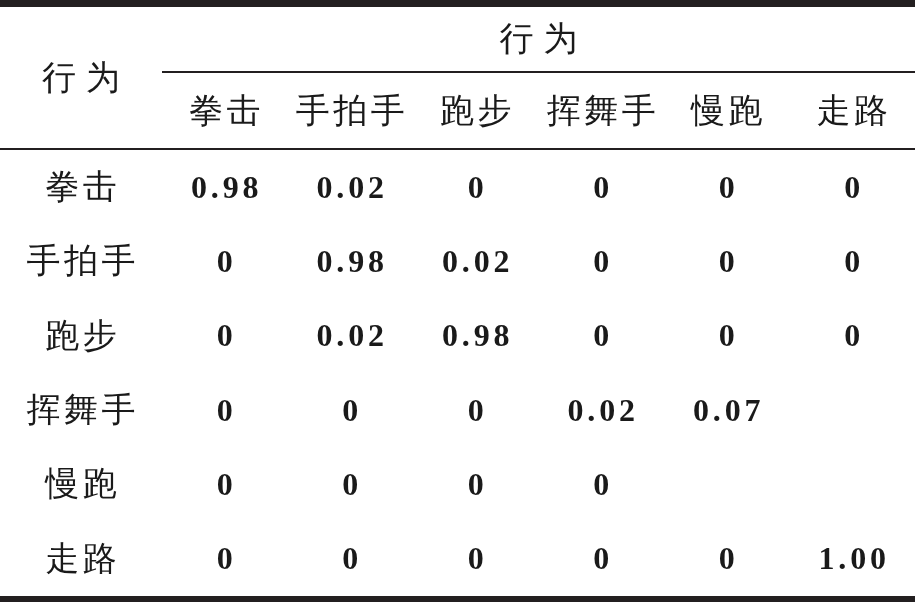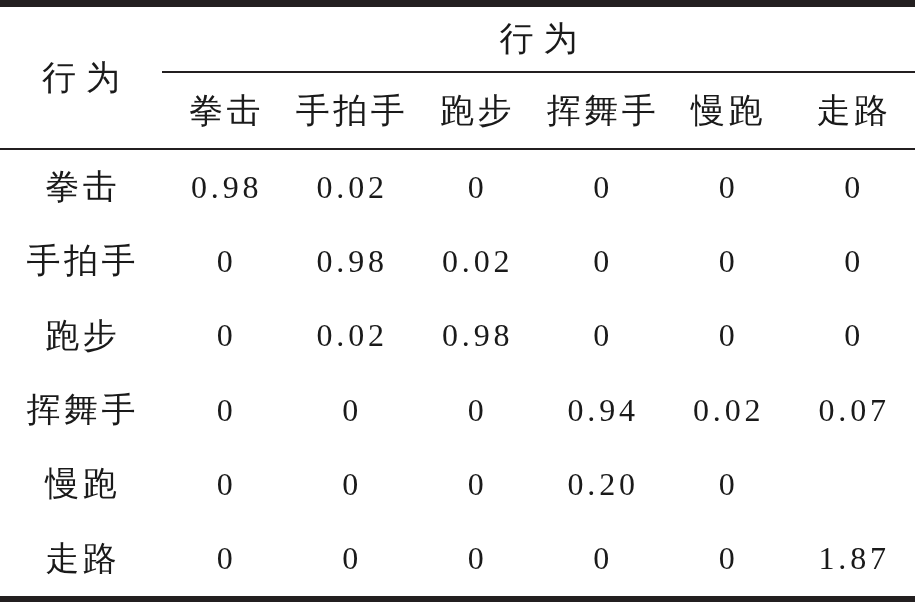--- a/index.html
+++ b/index.html
@@ -35,21 +35,21 @@
   .col-headers > div {
     display: flex; align-items: center; justify-content: center;
     font-size: 34px; letter-spacing: 0.10em; text-indent: 0.10em;
     white-space: nowrap;
   }
 
   .tbody { height: 446px; display: flex; flex-direction: column; }
   .trow { flex: 1; display: grid; grid-template-columns: 162px repeat(6, 1fr); }
   .trow > div { display: flex; align-items: center; justify-content: center; white-space: nowrap; }
   .rlabel { font-size: 34px; letter-spacing: 0.10em; text-indent: 0.10em; }
-  .cell   { font-size: 32px; letter-spacing: 0.12em; text-indent: 0.12em; }
+  .cell   { font-size: 32px; letter-spacing: 0.12em; text-indent: 0.12em; font-weight: bold; }
 </style>
 </head>
 <body>
 
 <div class="page">
 
   <div class="rule rule-top"></div>
 
   <div class="header">
     <div class="corner">行为</div>
@@ -98,41 +98,39 @@
       <div class="cell">0</div>
       <div class="cell">0</div>
       <div class="cell">0</div>
     </div>
 
     <div class="trow">
       <div class="rlabel">挥舞手</div>
       <div class="cell">0</div>
       <div class="cell">0</div>
       <div class="cell">0</div>
-      <div class="cell">0.94</div>
       <div class="cell">0.02</div>
       <div class="cell">0.07</div>
     </div>
 
     <div class="trow">
       <div class="rlabel">慢跑</div>
       <div class="cell">0</div>
       <div class="cell">0</div>
       <div class="cell">0</div>
-      <div class="cell">0.20</div>
       <div class="cell">0</div>
     </div>
 
     <div class="trow">
       <div class="rlabel">走路</div>
       <div class="cell">0</div>
       <div class="cell">0</div>
       <div class="cell">0</div>
       <div class="cell">0</div>
       <div class="cell">0</div>
-      <div class="cell">1.87</div>
+      <div class="cell">1.00</div>
     </div>
 
   </div>
 
   <div class="rule rule-bottom"></div>
 
 </div>
 
 </body></html>

